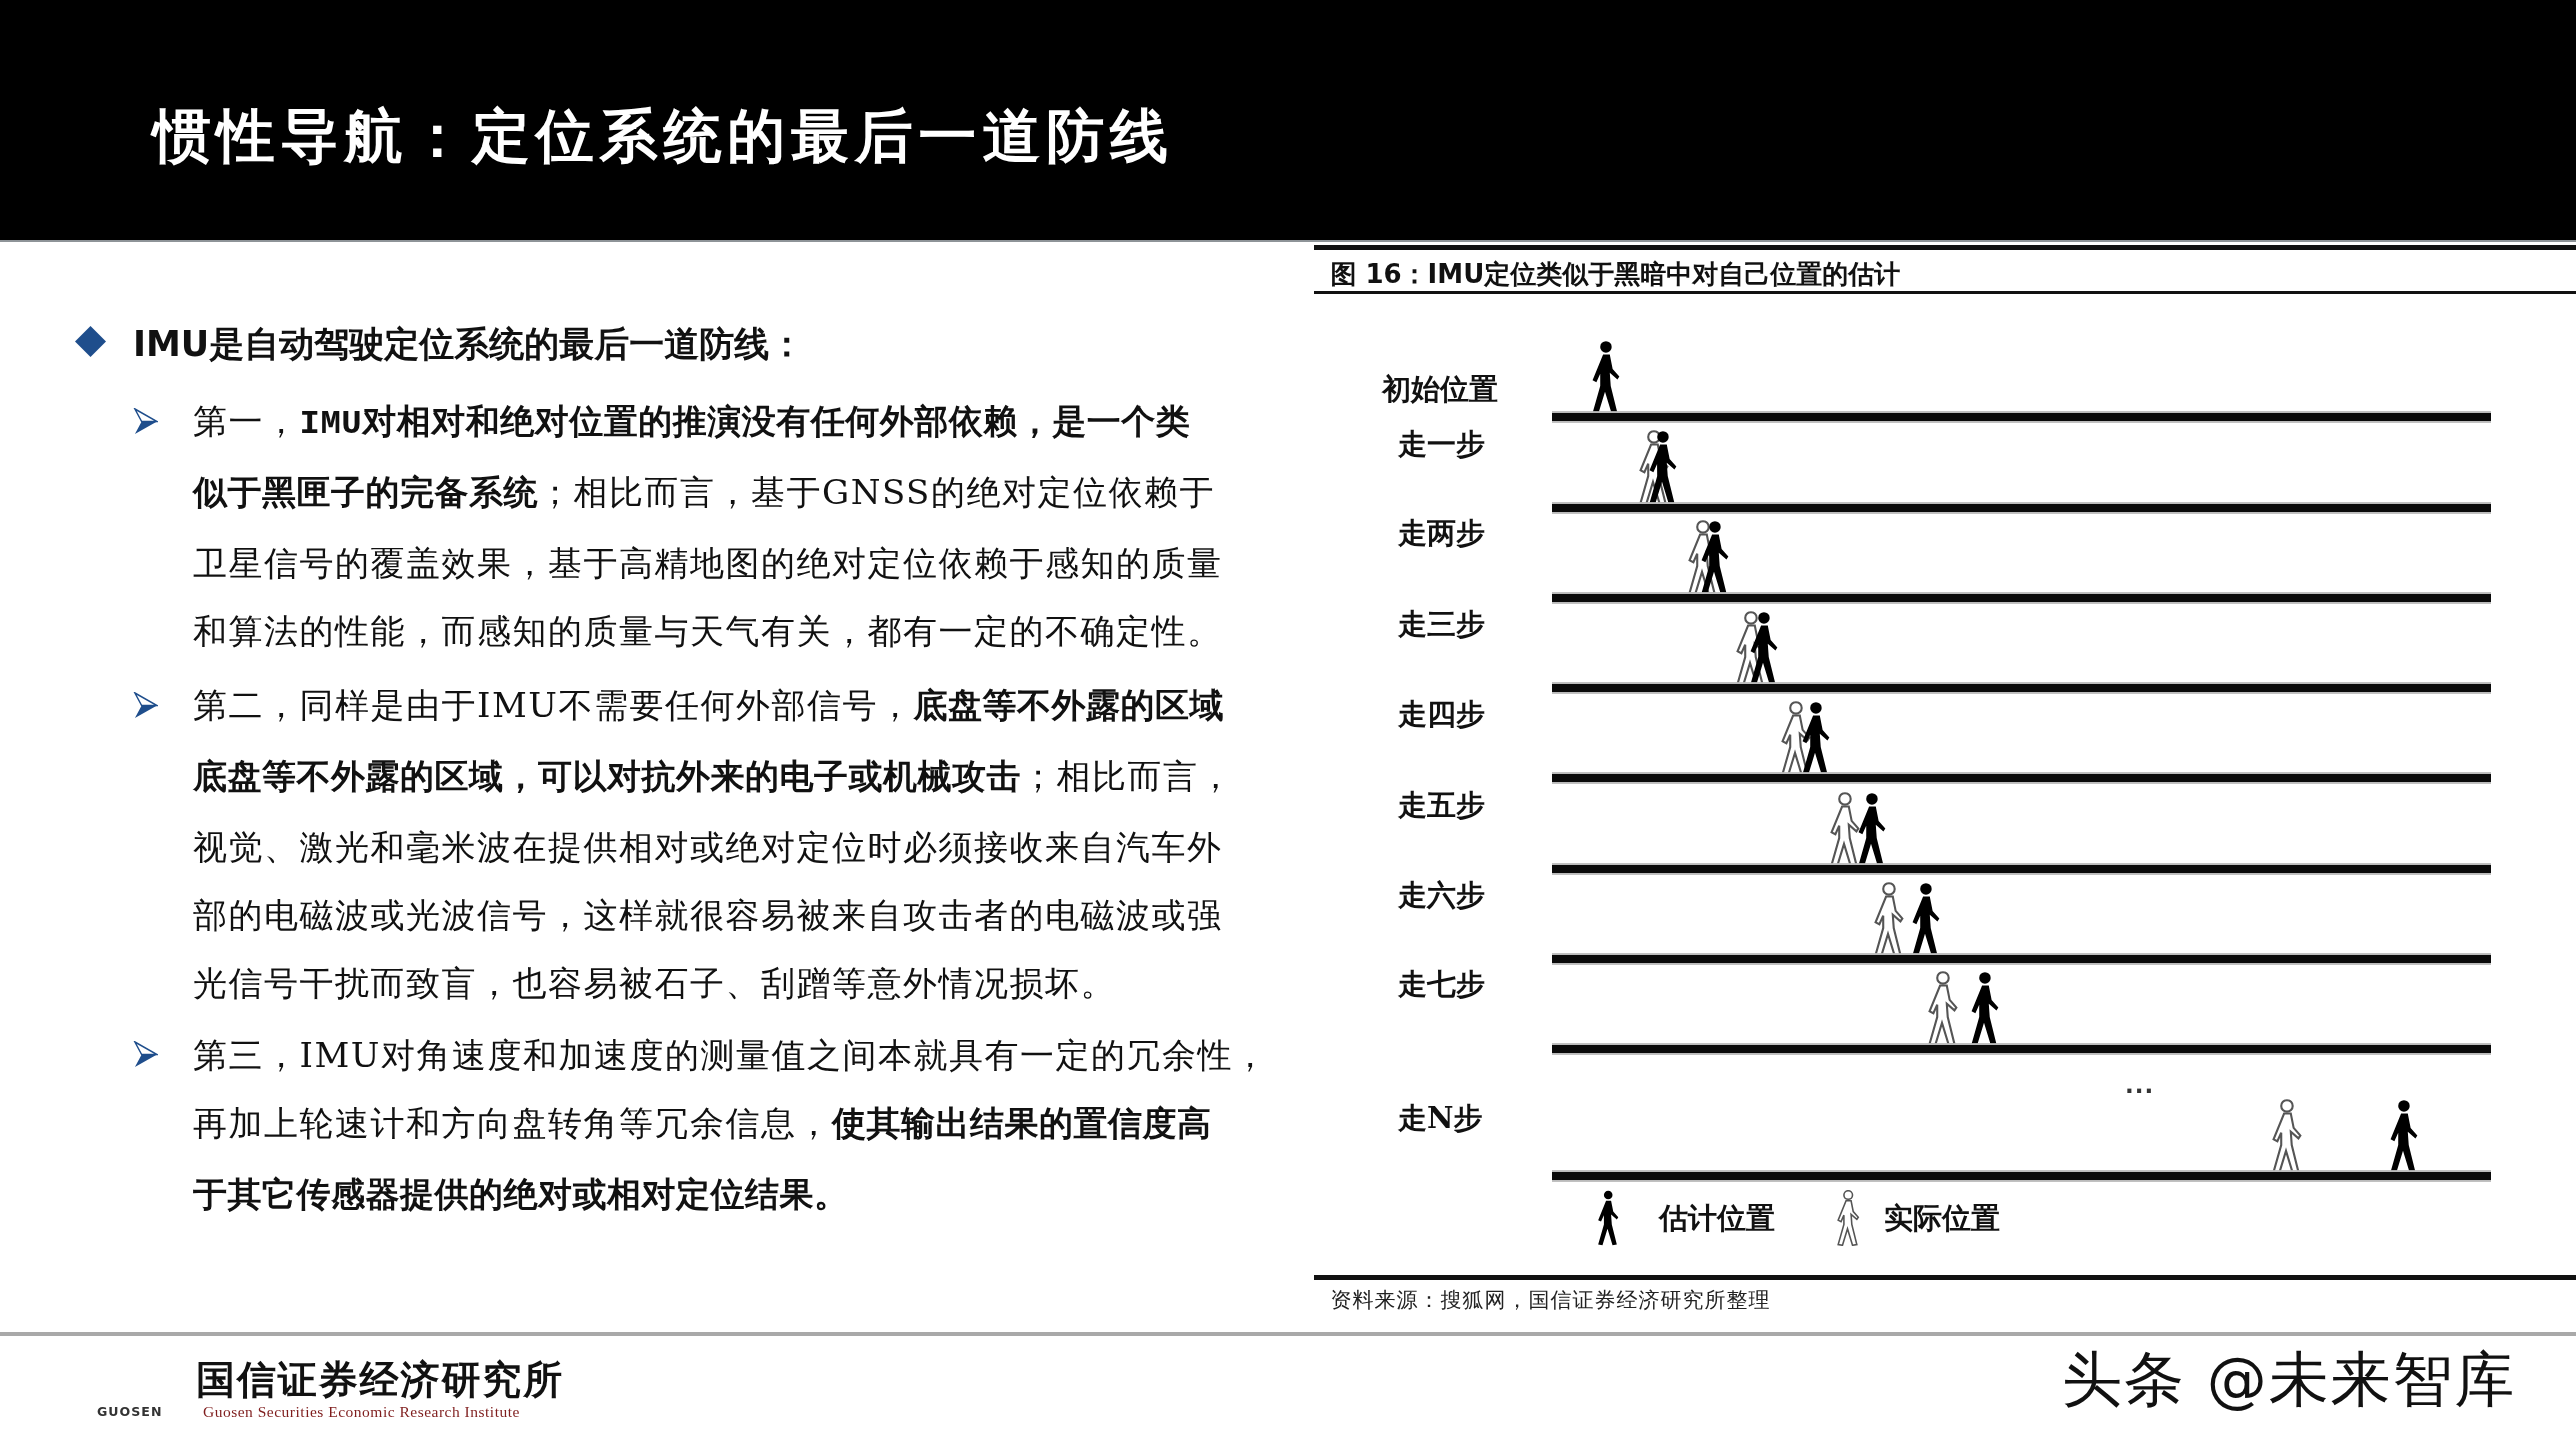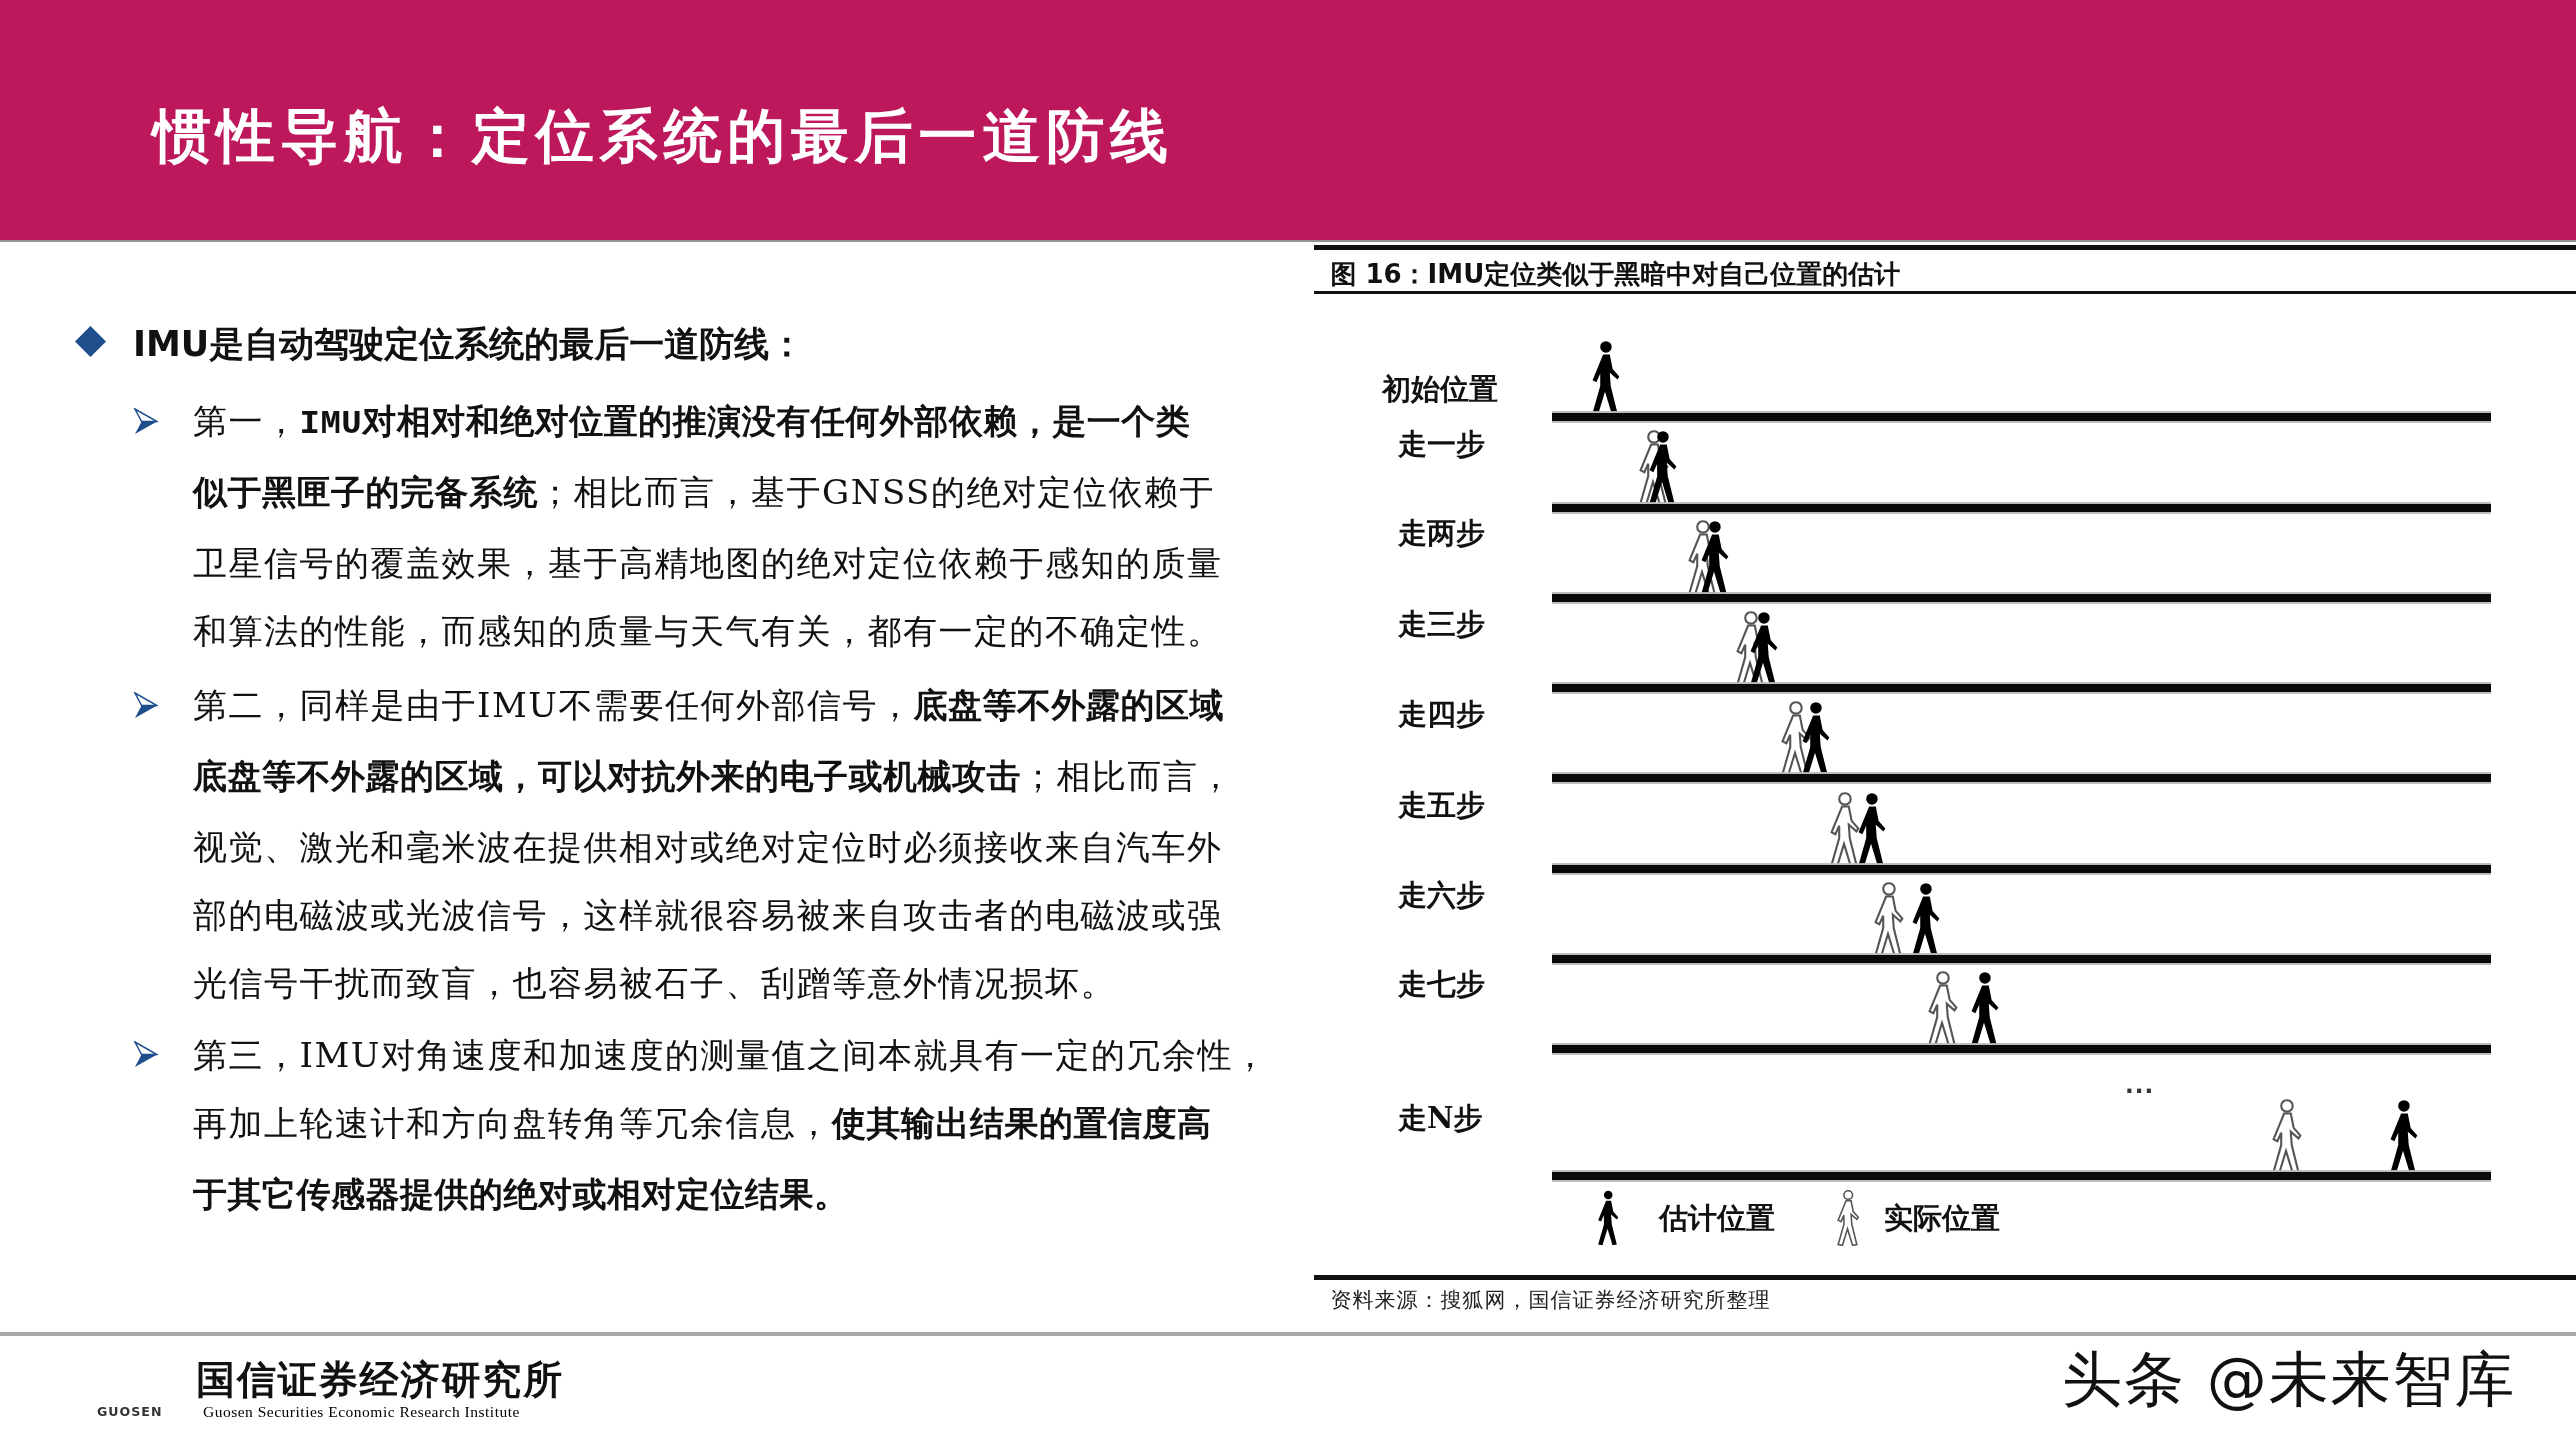--- a/index.html
+++ b/index.html
@@ -1,19 +1,19 @@
 <!DOCTYPE html>
 <html><head>
 <meta charset="utf-8">
 <style>
   * { margin: 0; padding: 0; box-sizing: border-box; }
   html, body { width: 2576px; height: 1449px; overflow: hidden; background: #ffffff; }
   body { position: relative; font-family: "DejaVu Serif", "Liberation Serif", serif; color: #111; }
 
-  .header { position: absolute; left: 0; top: 0; width: 2576px; height: 242px; background: #be185d; border-bottom: 2.9px solid #8e9498; }
+  .header { position: absolute; left: 0; top: 0; width: 2576px; height: 242px; background: #000000; border-bottom: 2.9px solid #8e9498; }
   .header-title { position: absolute; left: 153px; top: 100px; font-size: 58px; line-height: 73px; color: #ffffff; font-weight: bold; letter-spacing: 5.8px; font-family: "DejaVu Serif", serif; }
   .diamond { position: absolute; left: 75px; top: 326px; width: 31px; height: 31px; }
   .heading-text { position: absolute; left: 133px; top: 319px; font-size: 35px; line-height: 50px; font-weight: bold; font-family: "DejaVu Sans", sans-serif; white-space: nowrap; }
 
   .arrow { position: absolute; width: 25px; height: 27px; }
   .para { position: absolute; left: 193px; width: 1106px; font-size: 34px; line-height: 68px; font-family: "DejaVu Serif", serif; letter-spacing: 1.5px; }
   .para b { font-weight: bold; font-family: Liberation Mono, monospace; letter-spacing: 0.5px; margin-top: 30px; }
   .para span.line { display: block; white-space: nowrap; }
 
   .fig { position: absolute; left: 1314px; top: 245px; width: 1262px; height: 1090px; }
@@ -27,21 +27,21 @@
   .dots { position: absolute; left: 811px; top: 831px; font-size: 23px; line-height: 19.3px; font-weight: bold; color: #333; letter-spacing: 1px; font-family: "DejaVu Sans", sans-serif; }
 
   .legend-walker { position: absolute; width: 39px; height: 56px; }
   .legend-label { position: absolute; font-size: 29px; line-height: 35px; font-weight: bold; font-family: "DejaVu Serif", serif; white-space: nowrap; }
 
   .fig-rule-bot { position: absolute; left: 0; top: 1030px; width: 1262px; height: 4.8px; background: #111; }
   .fig-source { position: absolute; left: 16.4px; top: 1041px; font-size: 21px; line-height: 29px; color: #222; font-family: Liberation Serif, serif; white-space: nowrap; letter-spacing: 1px; }
 
   .footer-line { position: absolute; left: 0; top: 1332px; width: 2576px; height: 3.9px; background: #a9a9a9; }
   .logo-cn { position: absolute; left: 196px; top: 1357px; font-size: 39px; line-height: 44px; font-weight: bold; font-family: "DejaVu Serif", serif; color: #111; letter-spacing: 1.9px; white-space: nowrap; }
-  .logo-en { position: absolute; left: 203px; top: 1402px; font-size: 15.5px; line-height: 19.3px; color: #000000; font-family: "Liberation Serif", serif; white-space: nowrap; letter-spacing: 0.5px; }
+  .logo-en { position: absolute; left: 203px; top: 1402px; font-size: 15.5px; line-height: 19.3px; color: #7f1d1d; font-family: "Liberation Serif", serif; white-space: nowrap; letter-spacing: 0.5px; }
   .logo-mark { position: absolute; left: 97px; top: 1404px; font-size: 12.6px; line-height: 15.5px; font-weight: bold; color: #333; font-family: "DejaVu Sans", sans-serif; letter-spacing: 1px; }
   .watermark { position: absolute; left: 2062px; top: 1341px; font-size: 60px; line-height: 77px; color: #111; font-family: "DejaVu Sans", sans-serif; white-space: nowrap; letter-spacing: 1.9px; }
 </style>
 </head>
 <body>
 
 <svg width="0" height="0" style="position:absolute">
   <defs>
     <symbol id="walker-shape" viewBox="0 0 46 78">
       <circle cx="24" cy="7" r="6"></circle>

